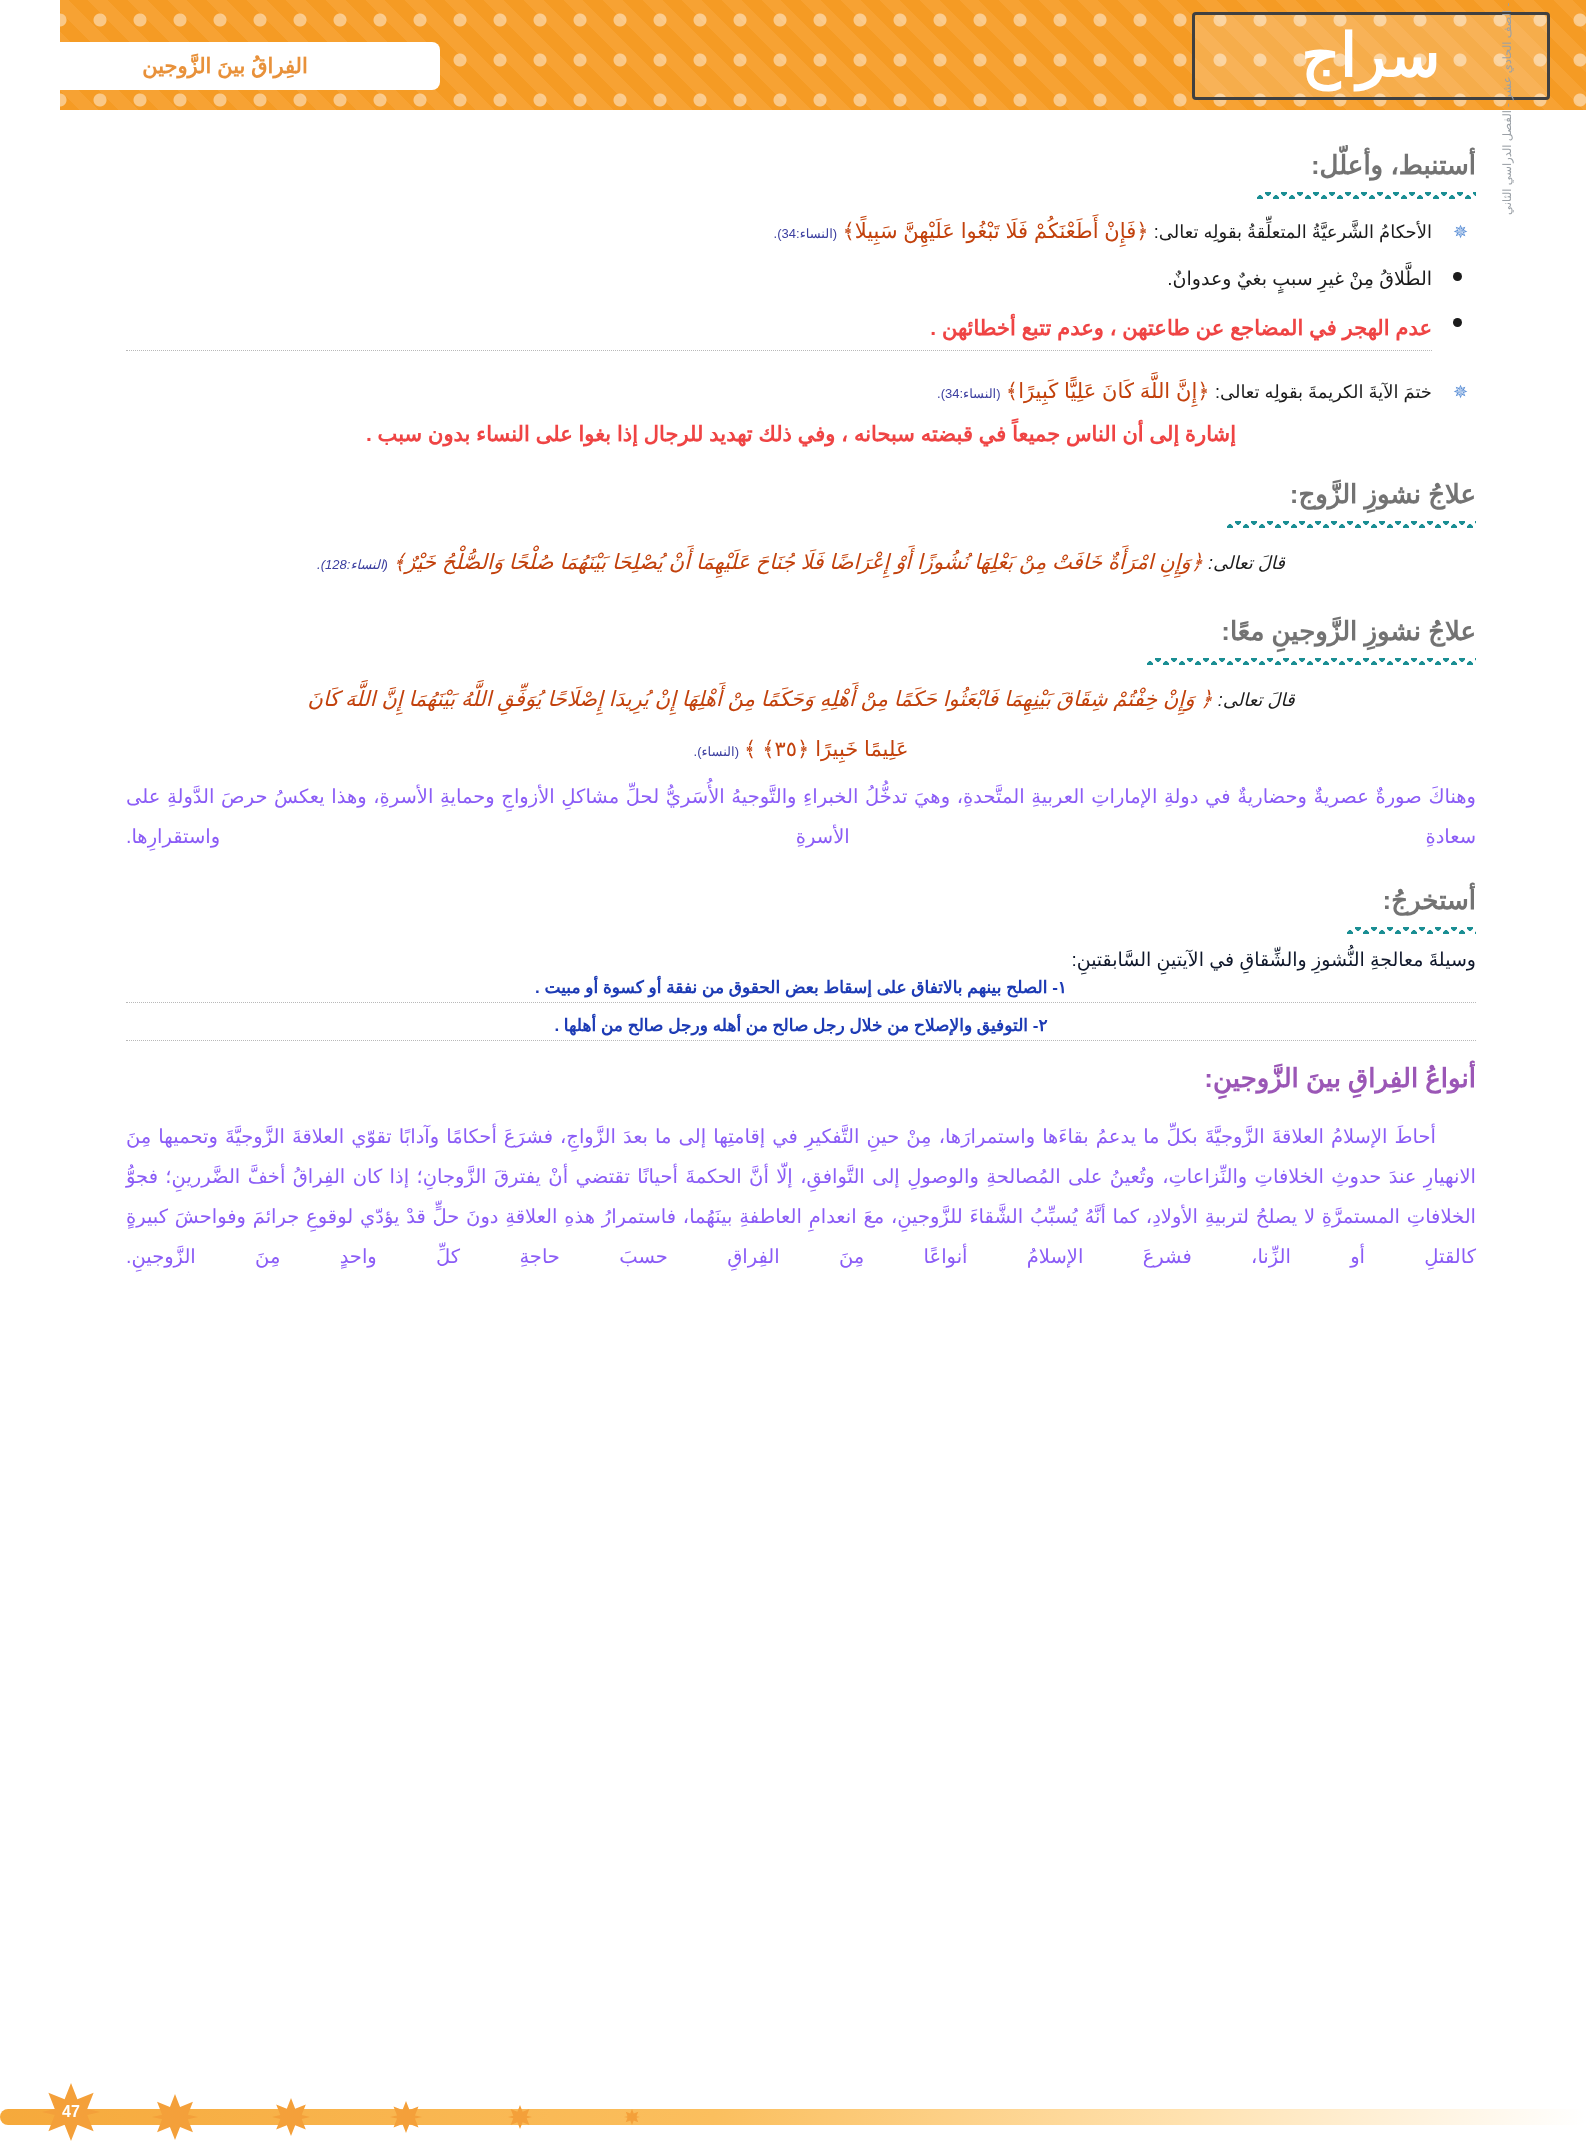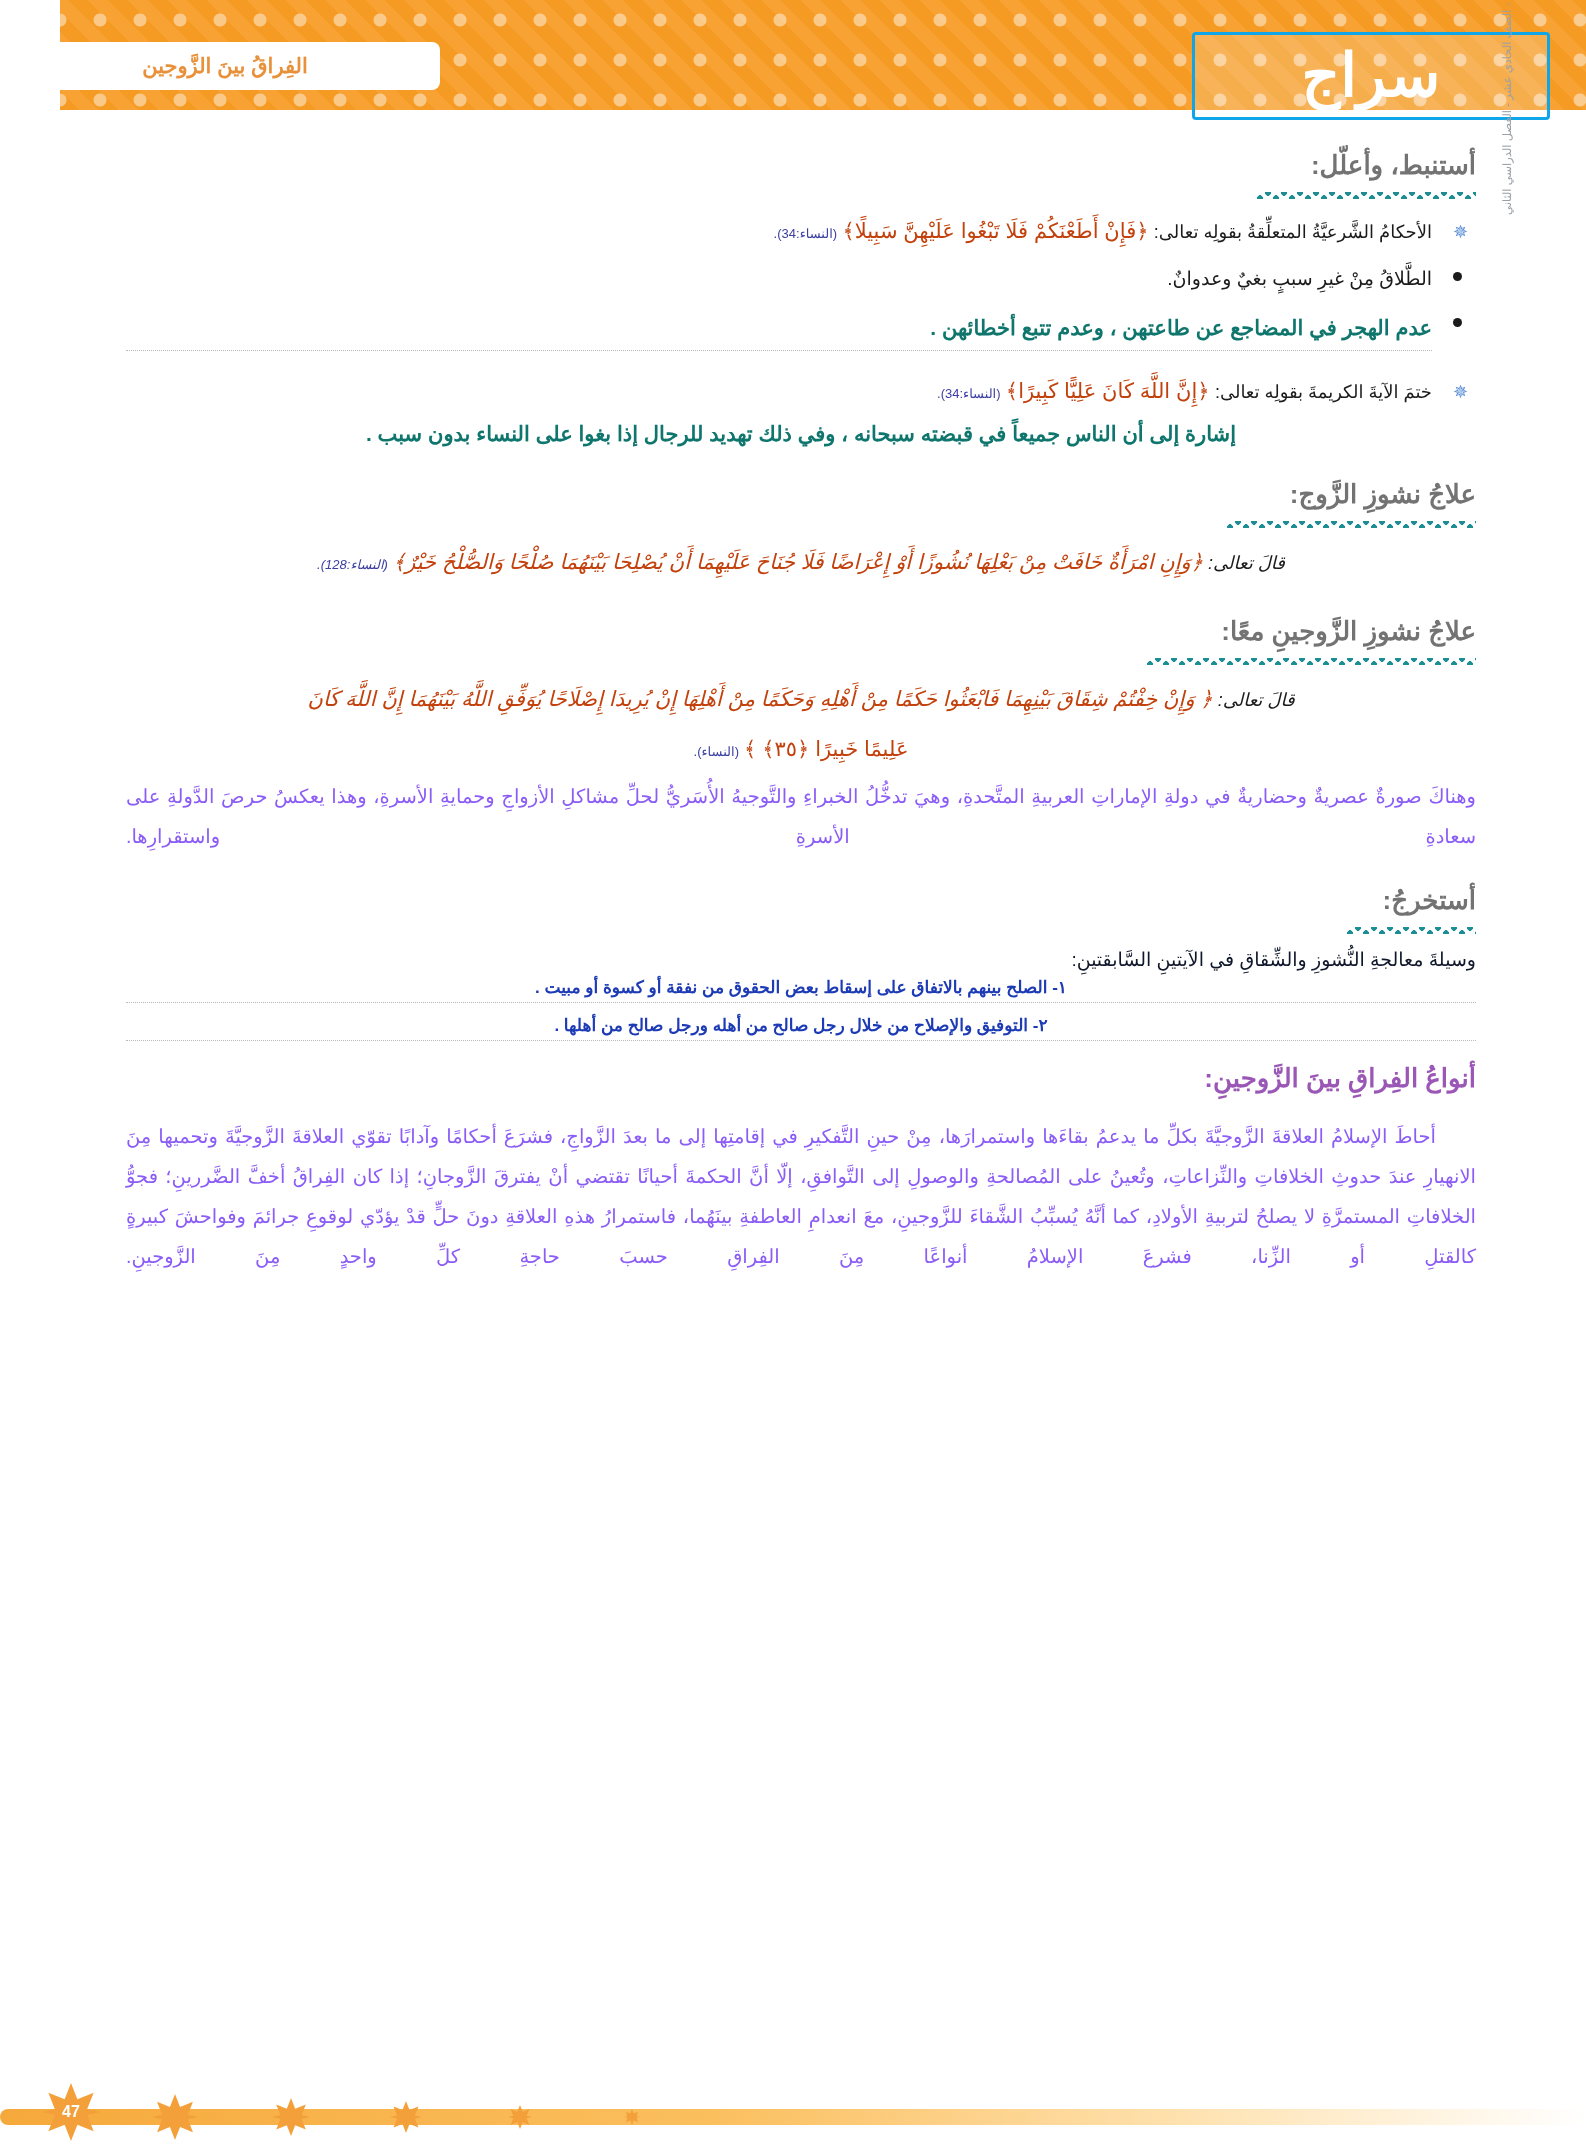--- a/index.html
+++ b/index.html
@@ -51,23 +51,23 @@
     text-align: center;
   }
   .header-pill span {
     color: #e8913a;
     font-size: 21px;
     font-weight: bold;
     letter-spacing: .2px;
   }
   .logo-box {
     position: absolute;
-    top: 32px; left: 1192px;
+    top: 12px; left: 1192px;
     width: 352px; height: 82px;
-    border: 3px solid #0ea5e9;
+    border: 3px solid #404040;
     border-radius: 4px;
     background: rgba(255,255,255,.18);
     display: flex;
     align-items: center;
     justify-content: center;
   }
   .logo-box .logo-text {
     font-size: 60px;
     color: #ffffff;
     font-weight: bold;
@@ -165,21 +165,21 @@
     white-space: nowrap;
     margin-top: 22px;
   }
   .ayah-ref {
     color: #3c3fa0;
     font-size: 13px;
   }
   .said-label { color: #1b1b1b; font-size: 18px; }
 
   .answer-blue {
-    color: #0f766e;
+    color: #ef4444;
     font-weight: bold;
     font-size: 21px;
     line-height: 1.85;
   }
   .answer-line {
     border-bottom: 1px dotted #b9b9b9;
     padding-bottom: 2px;
     display: block;
   }
 

